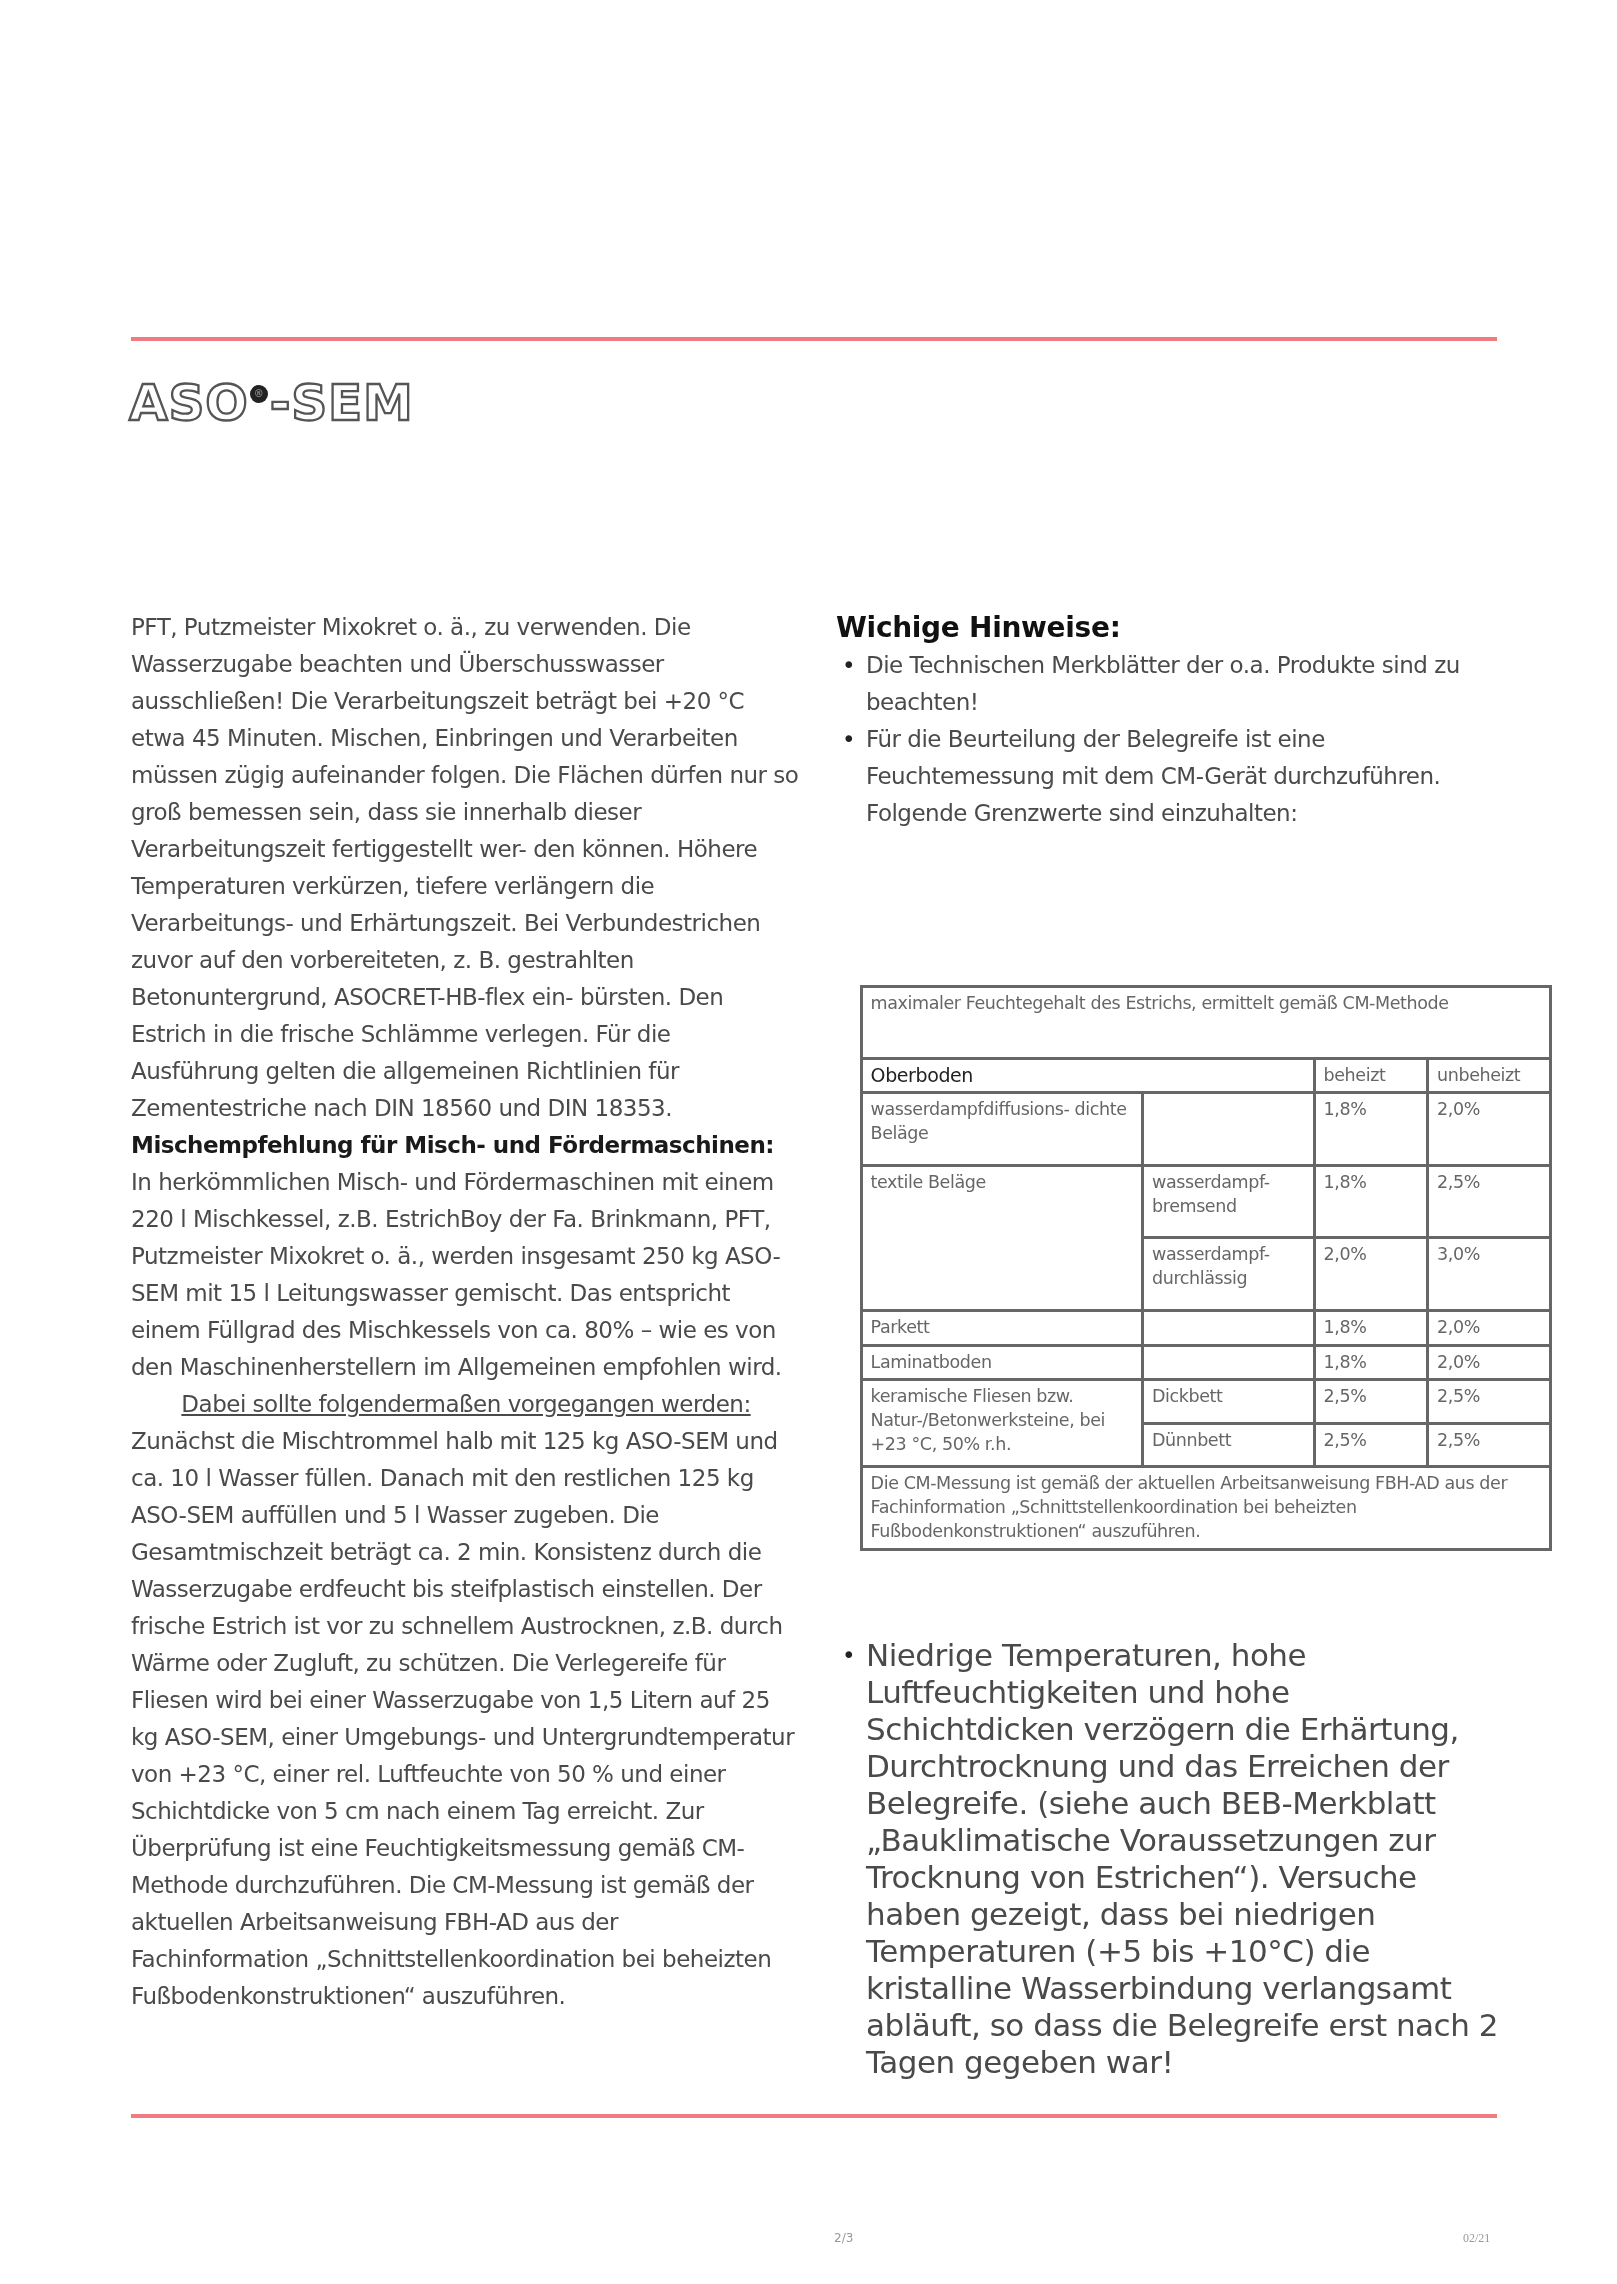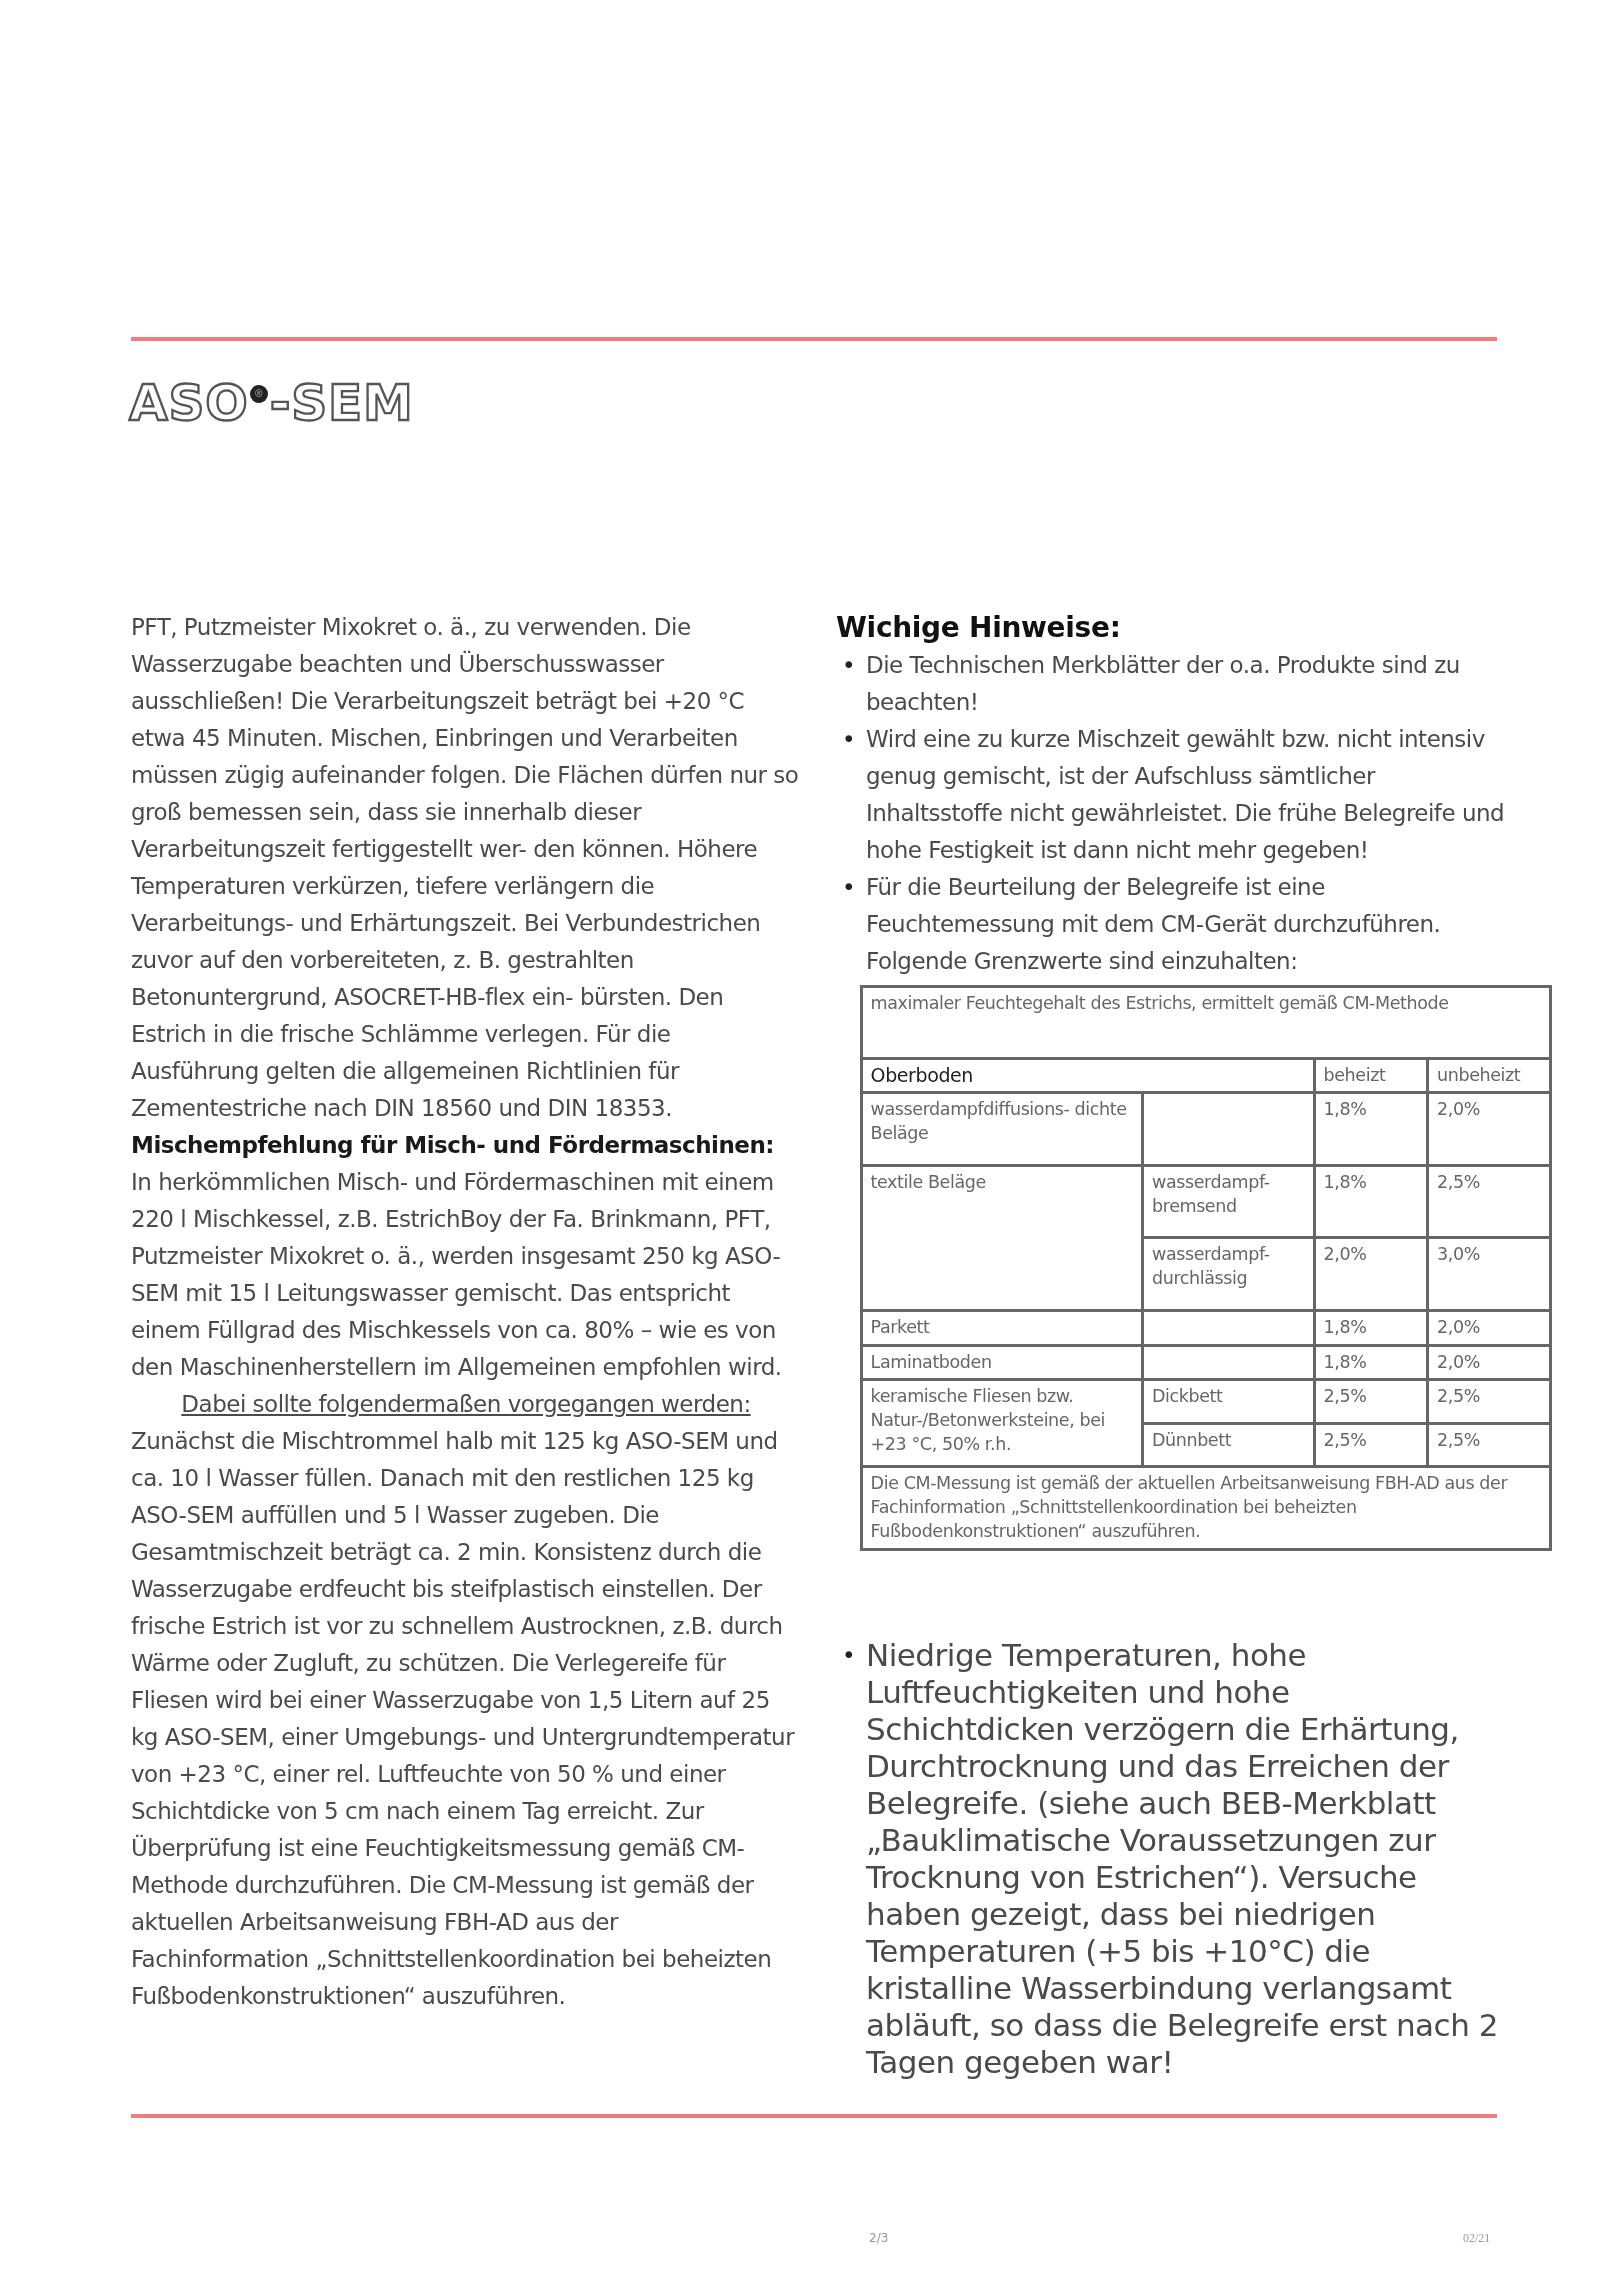--- a/index.html
+++ b/index.html
@@ -34,21 +34,21 @@
   table.cm td.h { color: #222; font-weight: normal; font-size: 19px; }
   table.cm .c1 { width: 233px; }
   table.cm .c2 { width: 142px; }
   table.cm .c3 { width: 94px; }
   table.cm .c4 { width: 96px; }
 
   .lower { position: absolute; left: 836px; top: 1637px; width: 670px; font-size: 31px; line-height: 37px;
            color: #4a4a4a; letter-spacing: -0.5px; }
 
   .foot { position: absolute; top: 2231px; font-size: 12px; color: #999; }
-  .foot.page { left: 834px; margin-left: 35px; }
+  .foot.page { left: 834px; }
   .foot.date { left: 1463px; font-family: Liberation Serif, serif; }
 </style>
 </head>
 <body>
 
 <div class="rule top"></div>
 
 <div class="logo"><span>ASO</span><span class="reg">®</span><span>-SEM</span></div>
 
 <div class="col left">
@@ -56,21 +56,20 @@
   <p class="bold">Mischempfehlung für Misch- und Fördermaschinen:</p>
   <p>In herkömmlichen Misch- und Fördermaschinen mit einem 220 l Mischkessel, z.B. EstrichBoy der Fa. Brinkmann, PFT, Putzmeister Mixokret o. ä., werden insgesamt 250 kg ASO-SEM mit 15 l Leitungswasser gemischt. Das entspricht einem Füllgrad des Mischkessels von ca. 80% – wie es von den Maschinenherstellern im Allgemeinen empfohlen wird.</p>
   <p class="underline">Dabei sollte folgendermaßen vorgegangen werden:</p>
   <p>Zunächst die Mischtrommel halb mit 125 kg ASO-SEM und ca. 10 l Wasser füllen. Danach mit den restlichen 125 kg ASO-SEM auffüllen und 5 l Wasser zugeben. Die Gesamtmischzeit beträgt ca. 2 min. Konsistenz durch die Wasserzugabe erdfeucht bis steifplastisch einstellen. Der frische Estrich ist vor zu schnellem Austrocknen, z.B. durch Wärme oder Zugluft, zu schützen. Die Verlegereife für Fliesen wird bei einer Wasserzugabe von 1,5 Litern auf 25 kg ASO-SEM, einer Umgebungs- und Untergrundtemperatur von +23 °C, einer rel. Luftfeuchte von 50 % und einer Schichtdicke von 5 cm nach einem Tag erreicht. Zur Überprüfung ist eine Feuchtigkeitsmessung gemäß CM-Methode durchzuführen. Die CM-Messung ist gemäß der aktuellen Arbeitsanweisung FBH-AD aus der Fachinformation „Schnittstellenkoordination bei beheizten Fußbodenkonstruktionen“ auszuführen.</p>
 </div>
 
 <div class="col right">
   <div class="heading">Wichige Hinweise:</div>
   <ul class="notes">
     <li>Die Technischen Merkblätter der o.a. Produkte sind zu beachten!</li>
-    <li>Wird eine zu kurze Mischzeit gewählt bzw. nicht intensiv genug gemischt, ist der Aufschluss sämtlicher Inhaltsstoffe nicht gewährleistet. Die frühe Belegreife und hohe Festigkeit ist dann nicht mehr gegeben!</li>
     <li>Für die Beurteilung der Belegreife ist eine Feuchtemessung mit dem CM-Gerät durchzuführen. Folgende Grenzwerte sind einzuhalten:</li>
   </ul>
 </div>
 
 <table class="cm">
   <colgroup>
       <col class="c1">
       <col class="c2">
       <col class="c3">
       <col class="c4">

